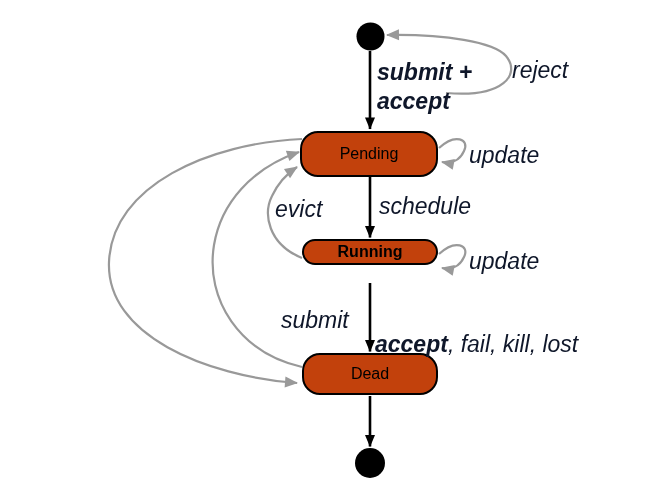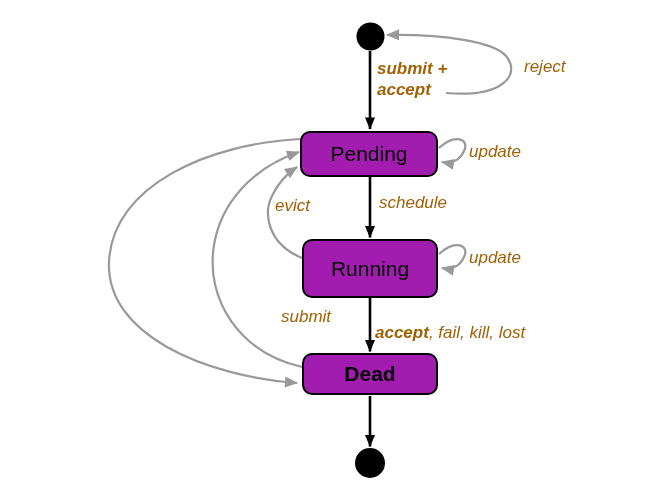--- a/index.html
+++ b/index.html
@@ -12,44 +12,44 @@
     overflow: hidden;
   }
   .layer-svg {
     position: absolute;
     left: 0; top: 0;
   }
   .state-box {
     position: absolute;
     box-sizing: border-box;
     border: 2.5px solid #000000;
-    border-radius: 10px;
-    background: #a21caf;
+    border-radius: 18px;
+    background: #c2410c;
     display: flex;
     align-items: center;
     justify-content: center;
-    font-size: 21px;
+    font-size: 16px;
     color: #000000;
     z-index: 2;
   }
   .box-pending { left: 300px; top: 131px; width: 138px; height: 46px; }
-  .box-running { left: 302px; top: 239px; width: 136px; height: 59px; }
-  .box-dead    { left: 302px; top: 353px; width: 136px; height: 42px; font-weight: bold; }
+  .box-running { left: 302px; top: 239px; width: 136px; height: 26px; font-weight: bold; }
+  .box-dead    { left: 302px; top: 353px; width: 136px; height: 42px; }
   .edge-label {
     position: absolute;
-    font-size: 17px;
+    font-size: 23px;
     font-style: italic;
-    color: #a16207;
+    color: #0f172a;
     line-height: 1.25;
     white-space: pre-line;
     z-index: 3;
   }
   .bold { font-weight: bold; }
   .lbl-submit-accept { left: 377px; top: 58px;  font-weight: bold; }
-  .lbl-reject        { left: 512px; top: 56px; padding-left: 12px; }
+  .lbl-reject        { left: 512px; top: 56px; }
   .lbl-update-pending{ left: 469px; top: 141px; }
   .lbl-schedule      { left: 379px; top: 192px; font-weight: normal; }
   .lbl-evict         { left: 275px; top: 195px; }
   .lbl-update-running{ left: 469px; top: 247px; }
   .lbl-finish        { left: 375px; top: 301px; }
   .lbl-fail-kill-lost{ left: 116px; top: 233px; }
   .lbl-submit-back   { left: 237px; top: 306px; margin-left: 44px; }
 </style>
 </head>
 <body>

